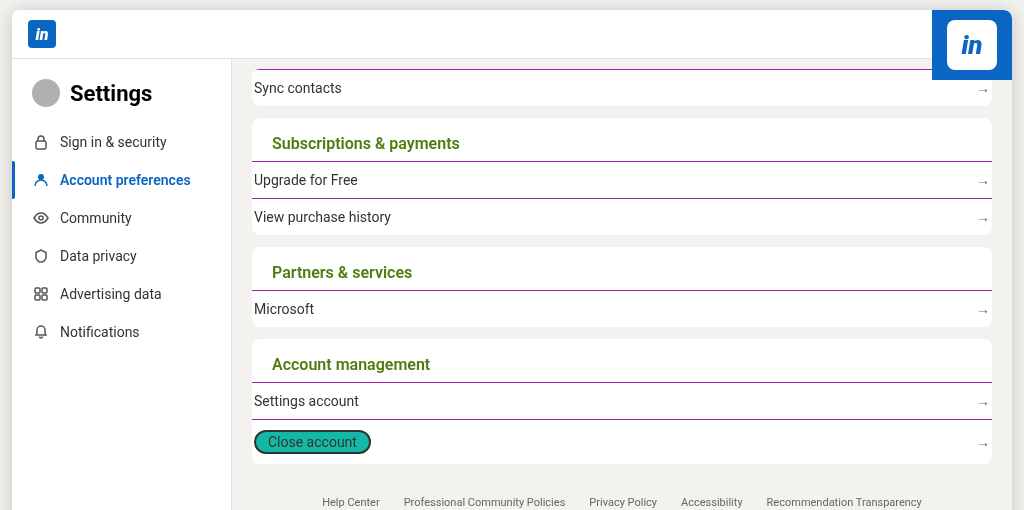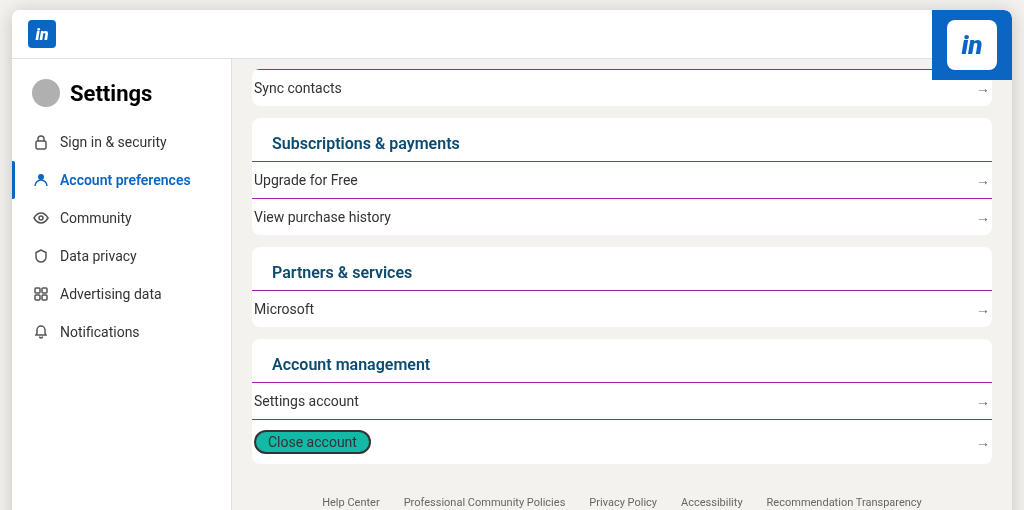--- a/index.html
+++ b/index.html
@@ -115,21 +115,21 @@
     .section-card {
       background: #fff;
       border-radius: 8px;
       margin-bottom: 12px;
       padding: 0;
       overflow: hidden;
     }
     .section-title {
       font-size: 16px;
       font-weight: 600;
-      color: #0c4a6e;
+      color: #4d7c0f;
       padding: 16px 20px 8px 20px;
     }
     .section-item {
       display: flex;
       align-items: center;
       justify-content: space-between;
       padding: 10px 2px;
       border-top: 1px solid #a21caf;
       cursor: pointer;
       font-size: 14px;

